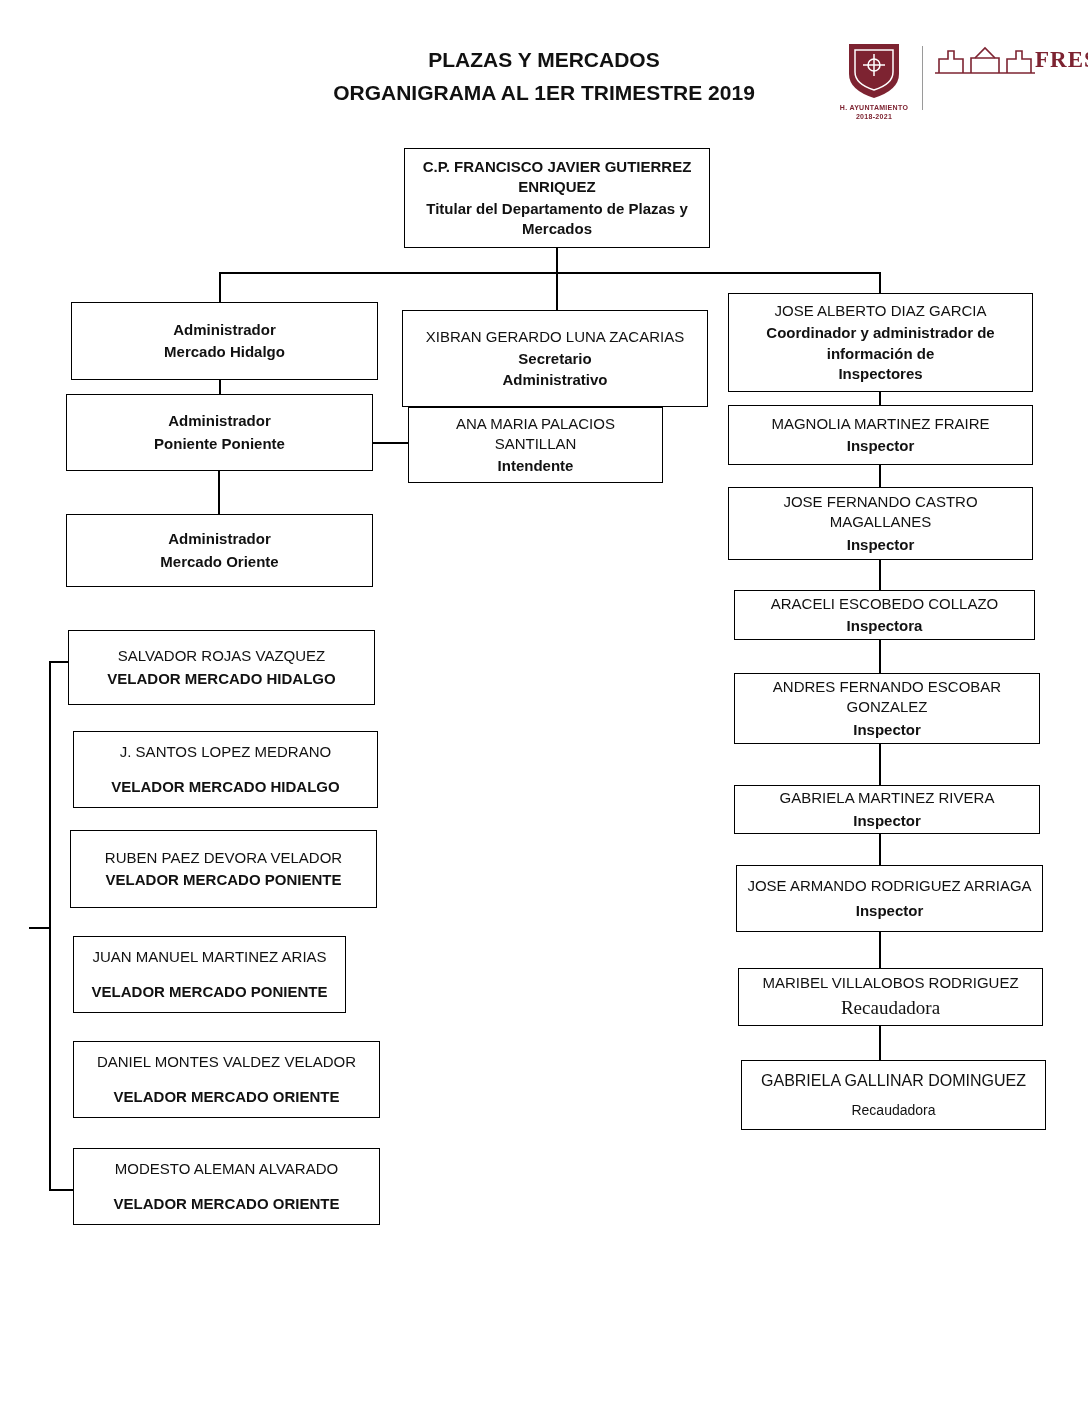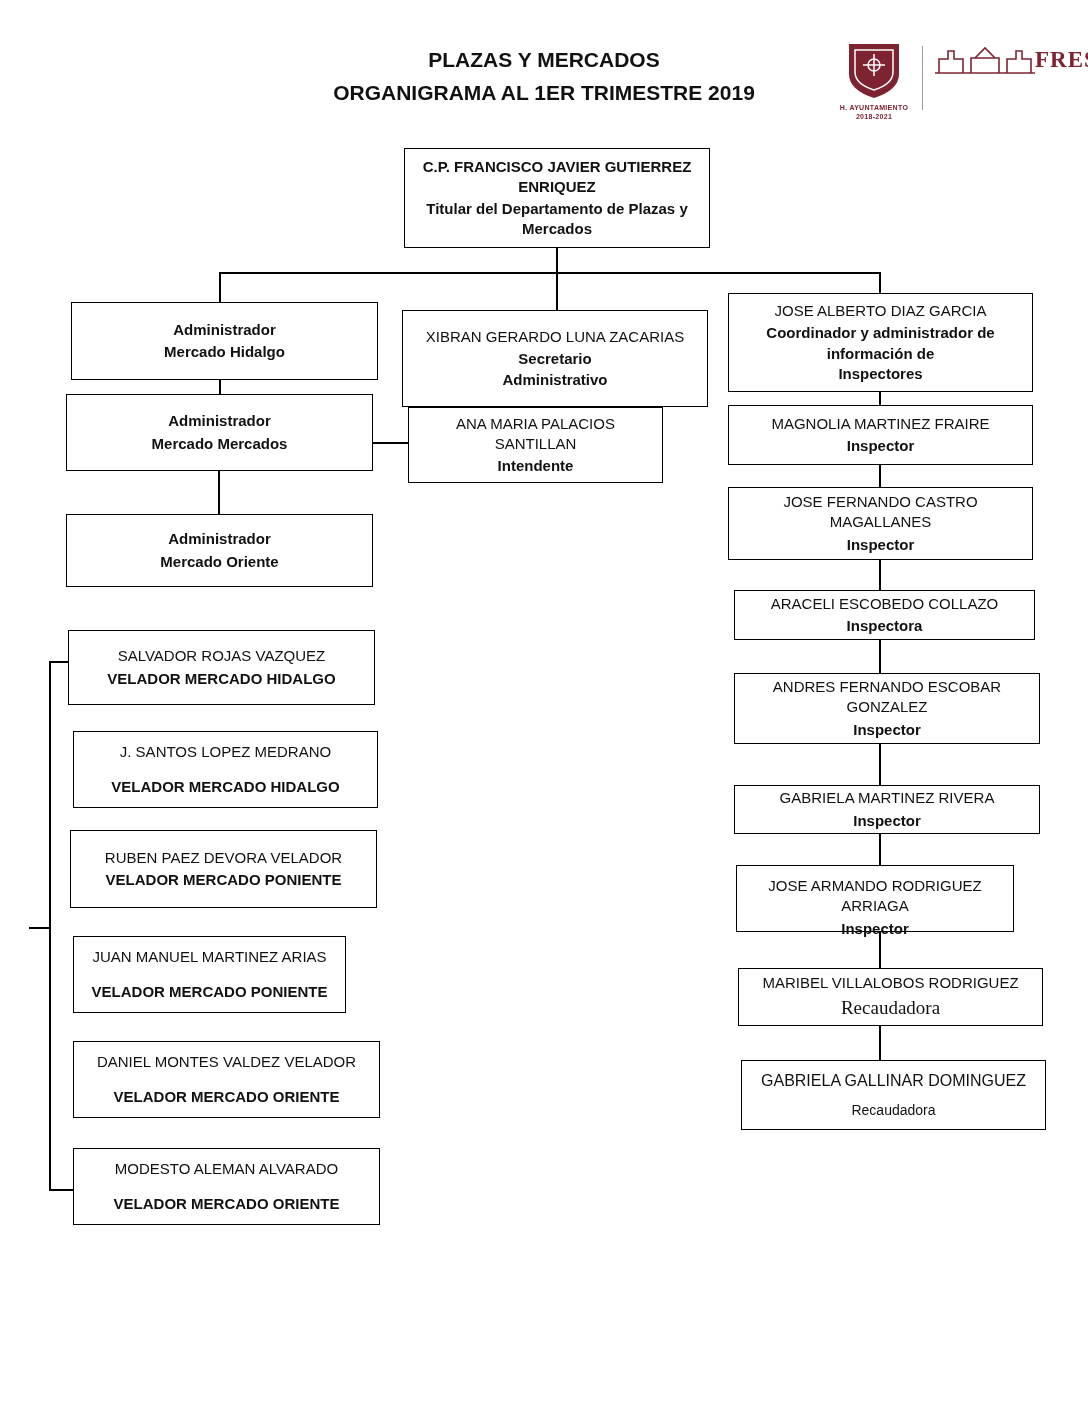--- a/index.html
+++ b/index.html
@@ -103,21 +103,21 @@
     <div class="role bold">Titular del Departamento de Plazas y
 Mercados</div>
   </div>
 
   <div class="box" style="left:71px;top:302px;width:307px;height:78px">
     <div class="name bold">Administrador</div>
     <div class="role bold">Mercado Hidalgo</div>
   </div>
   <div class="box" style="left:66px;top:394px;width:307px;height:77px">
     <div class="name bold">Administrador</div>
-    <div class="role bold">Mercado Mercados</div>
+    <div class="role bold">Poniente Poniente</div>
   </div>
   <div class="box" style="left:66px;top:514px;width:307px;height:73px">
     <div class="name bold">Administrador</div>
     <div class="role bold">Mercado Oriente</div>
   </div>
 
   <div class="box" style="left:402px;top:310px;width:306px;height:97px">
     <div class="name">XIBRAN GERARDO LUNA ZACARIAS</div>
     <div class="role bold">Secretario
 Administrativo</div>
@@ -149,21 +149,21 @@
   </div>
   <div class="box" style="left:734px;top:673px;width:306px;height:71px">
     <div class="name">ANDRES FERNANDO ESCOBAR
 GONZALEZ</div>
     <div class="role bold">Inspector</div>
   </div>
   <div class="box" style="left:734px;top:785px;width:306px;height:49px">
     <div class="name">GABRIELA MARTINEZ RIVERA</div>
     <div class="role bold">Inspector</div>
   </div>
-  <div class="box spread" style="left:736px;top:865px;width:278px;height:67px">
+  <div class="box spread" style="left:736px;top:865px;width:307px;height:67px">
     <div class="name">JOSE ARMANDO RODRIGUEZ ARRIAGA</div>
     <div class="role bold">Inspector</div>
   </div>
   <div class="box" style="left:738px;top:968px;width:305px;height:58px">
     <div class="name">MARIBEL VILLALOBOS RODRIGUEZ</div>
     <div class="role serif-role">Recaudadora</div>
   </div>
   <div class="box gap8" style="left:741px;top:1060px;width:305px;height:70px;font-size:16px">
     <div class="name">GABRIELA GALLINAR DOMINGUEZ</div>
     <div class="role" style="font-size:14px">Recaudadora</div>

